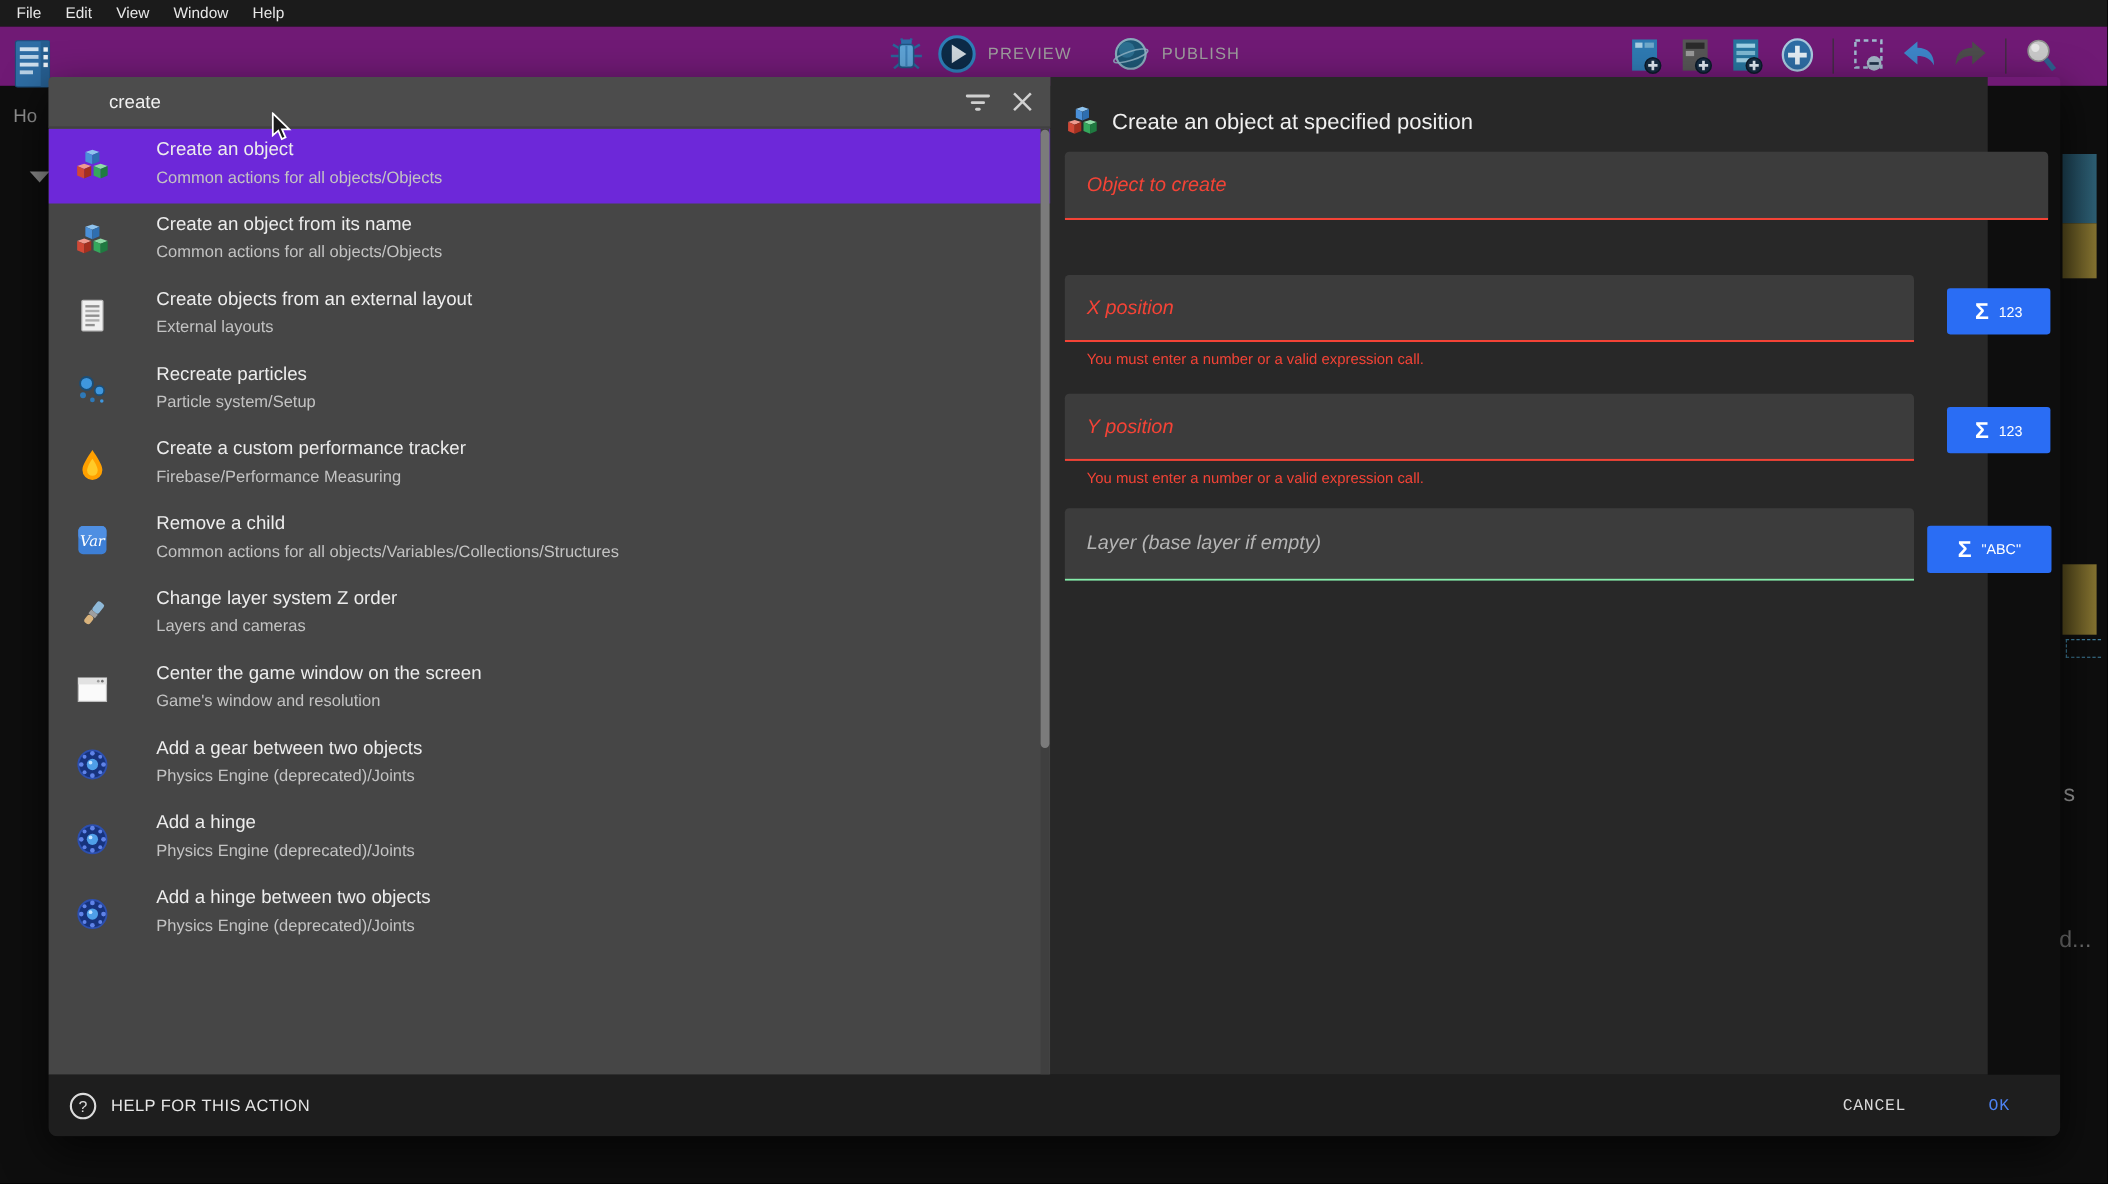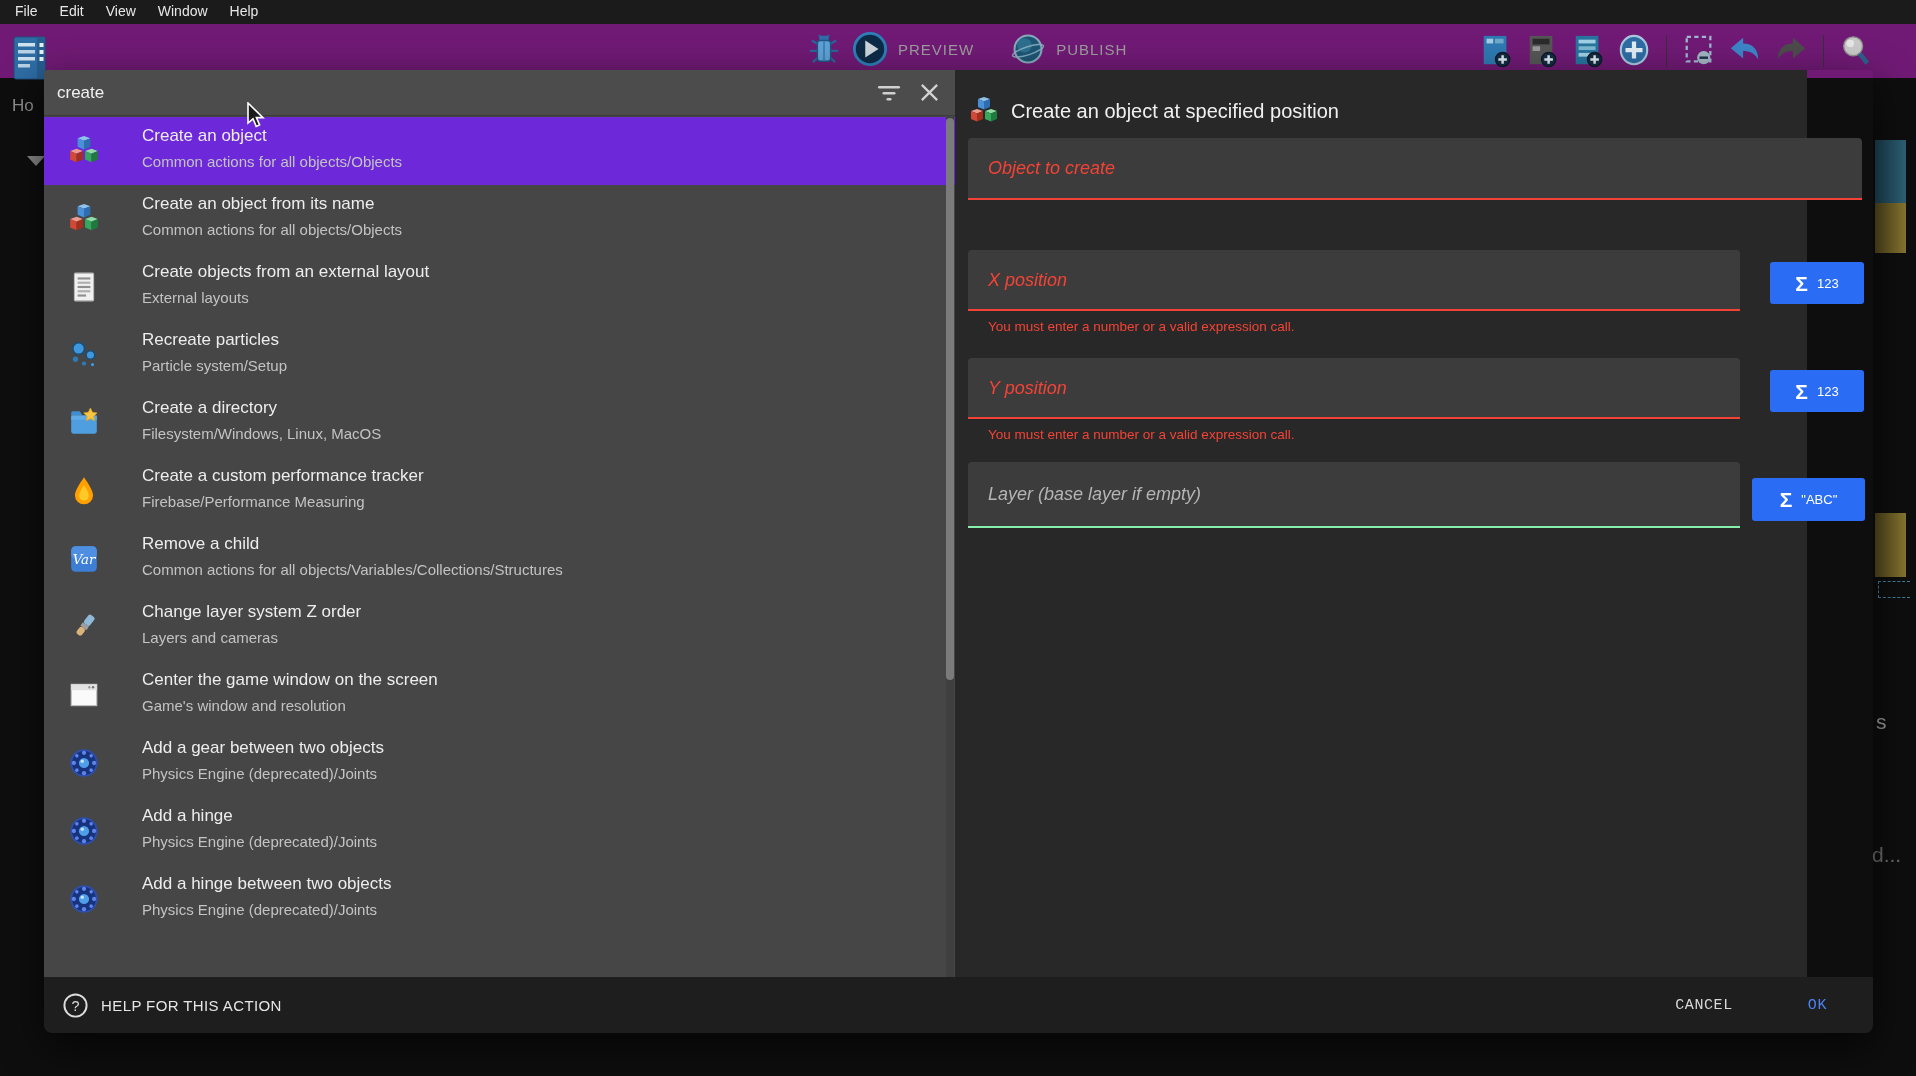--- a/index.html
+++ b/index.html
@@ -33,21 +33,21 @@
   .frag-s { position:absolute; left:1876px; top:710px; color:#9a9a9a; font-size:21px; z-index:0; }
   .frag-d { position:absolute; left:1872px; top:843px; color:#6e6e6e; font-size:21px; z-index:0; }
   
   .dialog { position:absolute; left:44px; top:70px; width:1829px; height:963px;
     border-radius:4px 4px 8px 8px; overflow:hidden; z-index:5;
     box-shadow:0 14px 40px rgba(0,0,0,.65); }
   
   .left-panel { position:absolute; left:0; top:0; width:911px; height:907px; background:#464646; }
   .search-head { position:absolute; left:0; top:0; width:911px; height:46px; background:#4c4c4c;
     border-bottom:1px solid #3c3c3c; display:flex; align-items:center; }
-  .search-text { color:#f1f1f1; font-size:17px; padding-left:13px; flex:1; }
+  .search-text { color:#f1f1f1; font-size:17px; padding-left:13px; flex:1;margin-left:42px; }
   .head-ic { width:40px; height:40px; display:flex; align-items:center; justify-content:center; }
   .list { position:absolute; left:0; top:47px; width:911px; height:860px; overflow:hidden; }
   .action-row { position:relative; height:68px; width:911px; }
   .action-row.selected { background:#6d28d9; }
   .row-icon { position:absolute; left:24px; top:18px; width:32px; height:32px; }
   .row-icon svg { width:32px; height:32px; }
   .row-title { position:absolute; left:98px; top:9px; color:#ededed; font-size:17px; white-space:nowrap; }
   .row-subtitle { position:absolute; left:98px; top:36px; color:#c3c3c3; font-size:15px; white-space:nowrap; }
   .sb-track { position:absolute; right:1px; top:47px; width:8px; height:860px; background:#3f3f3f; }
   .sb-thumb { position:absolute; right:1px; top:48px; width:8px; height:562px; background:#7b7b7b; border-radius:4px; }
@@ -282,30 +282,20 @@
     <circle cx="21" cy="15" r="4" fill="#3f97de" stroke="#1a4e78" stroke-width="1.4"></circle>
     <circle cx="7" cy="19" r="2.5" fill="#2e79b8"></circle>
     <circle cx="15" cy="23" r="2" fill="#2e79b8"></circle>
     <circle cx="23" cy="24" r="1.5" fill="#3f97de"></circle>
   </svg></span>
             <div class="row-title">Recreate particles</div>
             <div class="row-subtitle">Particle system/Setup</div>
           </div>
           <div class="action-row">
             <span class="row-icon"><svg viewBox="0 0 30 30">
-    <path d="M3,8 l0,-2.5 a1.5,1.5 0 0 1 1.5,-1.5 l6.5,0 l2.5,4 z" fill="#3f8fd0"></path>
-    <rect x="3" y="8" width="24" height="17" rx="2" fill="#4f9fe0"></rect>
-    <rect x="3" y="8" width="24" height="4" fill="#5fabe8"></rect>
-    <polygon points="21,1 22.9,5 27.2,5.6 24.1,8.6 24.8,12.9 21,10.8 17.2,12.9 17.9,8.6 14.8,5.6 19.1,5" fill="#f6c544" stroke="#d9a41f" stroke-width="0.8"></polygon>
-  </svg></span>
-            <div class="row-title">Create a directory</div>
-            <div class="row-subtitle">Filesystem/Windows, Linux, MacOS</div>
-          </div>
-          <div class="action-row">
-            <span class="row-icon"><svg viewBox="0 0 30 30">
     <path d="M15,2 C11,8 6.5,14.5 6.5,19 a8.5,8.5 0 0 0 17,0 C23.5,14.5 19,8 15,2 Z" fill="#ffa000"></path>
     <path d="M15,9.5 C13,12.5 10.5,16.5 10.5,19.5 a4.5,4.5 0 0 0 9,0 C19.5,16.5 17,12.5 15,9.5 Z" fill="#ffca28"></path>
   </svg></span>
             <div class="row-title">Create a custom performance tracker</div>
             <div class="row-subtitle">Firebase/Performance Measuring</div>
           </div>
           <div class="action-row">
             <span class="row-icon"><svg viewBox="0 0 30 30">
     <rect x="3" y="3" width="24" height="24" rx="4" fill="#3d7fd6"></rect>
     <rect x="3" y="3" width="24" height="12" rx="4" fill="#4f8fe2"></rect>

